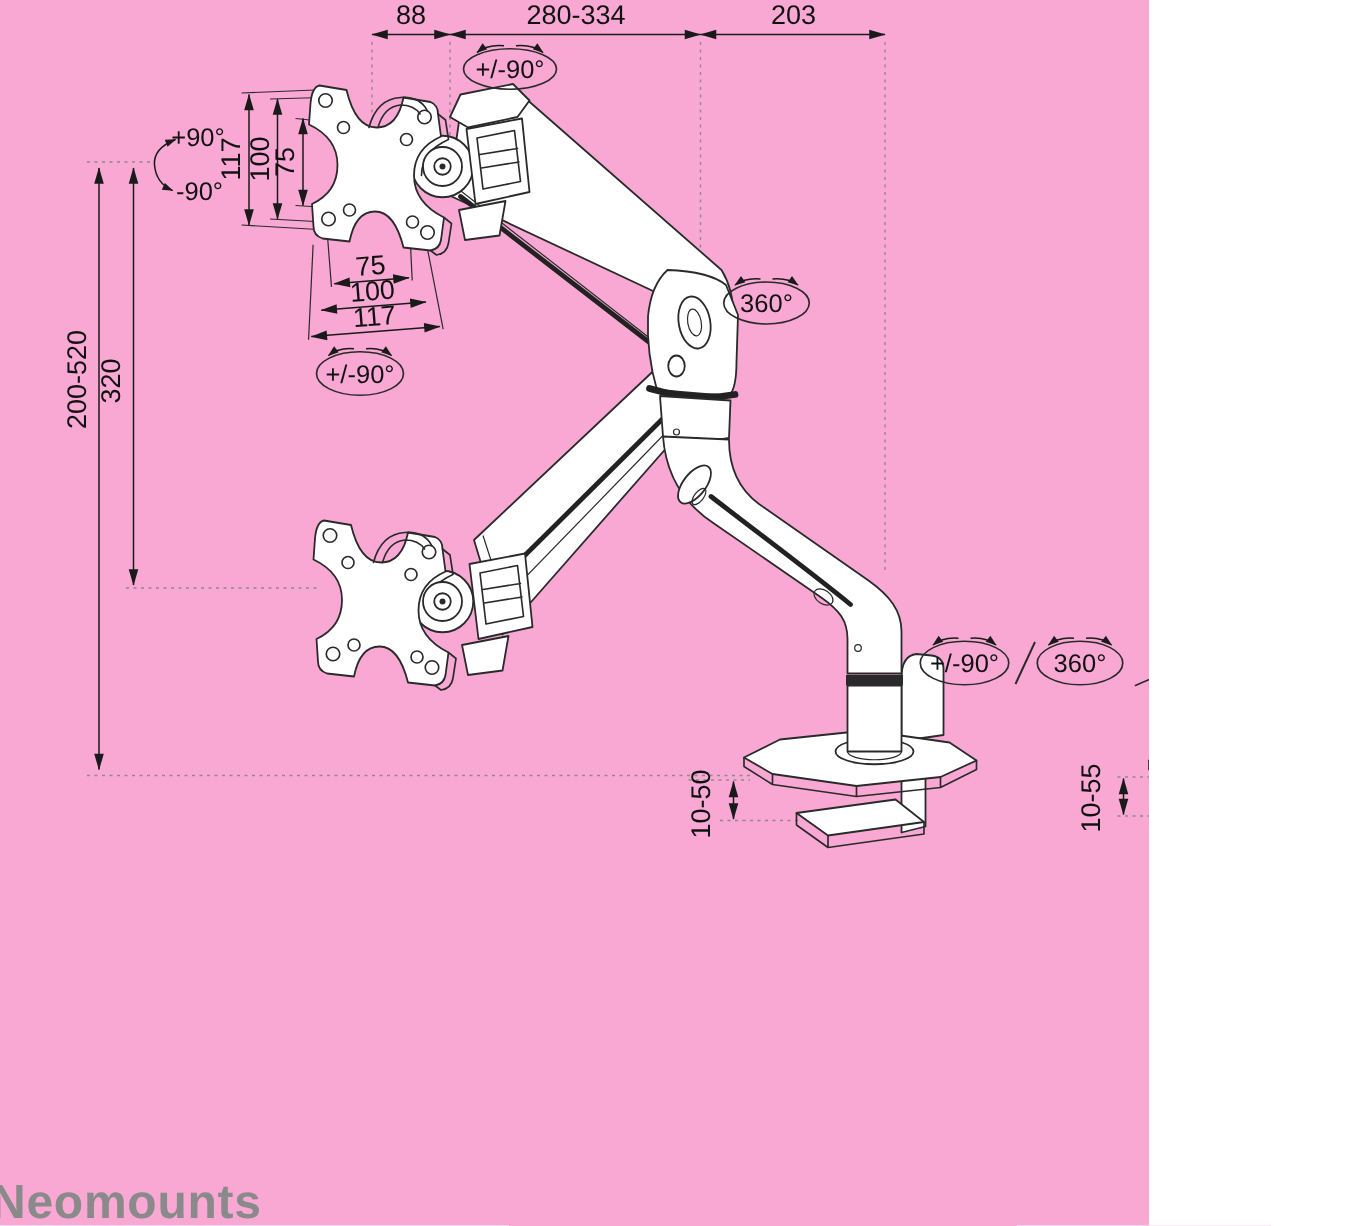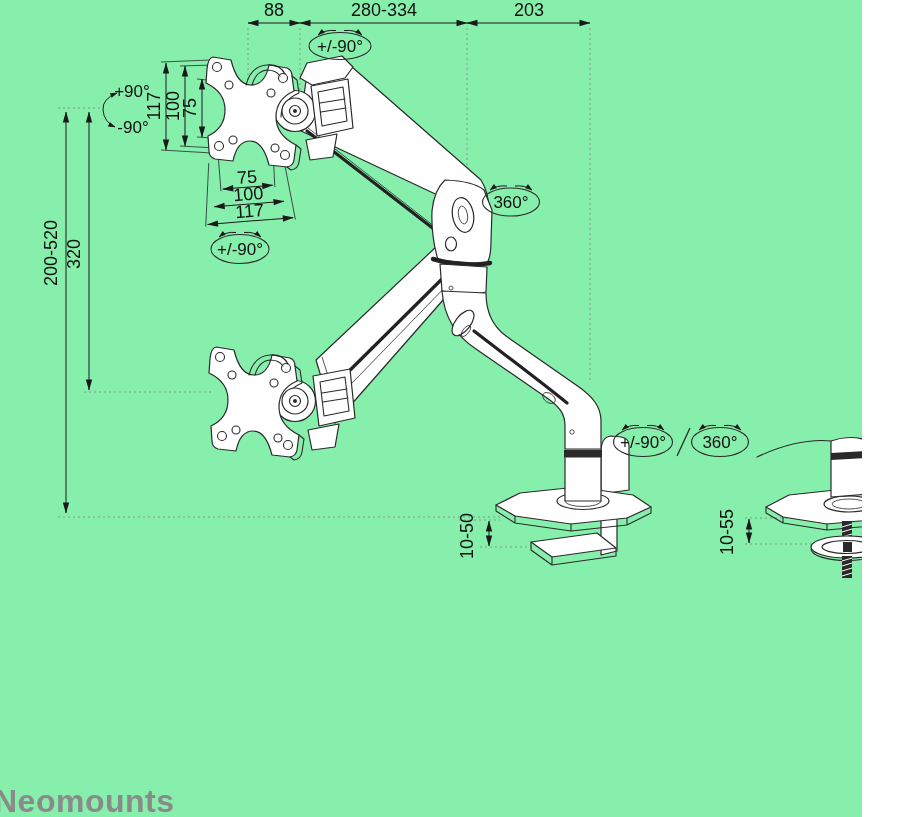--- a/index.html
+++ b/index.html
@@ -1,16 +1,16 @@
 <!DOCTYPE html>
 <html><head>
 <meta charset="utf-8">
 <style>
   html,body { margin:0; padding:0; background:#ffffff; }
-  .stage { position:relative; width:862px; height:817px; background:#86efac; overflow:hidden; }
+  .stage { position:relative; width:766px; height:817px; background:#f9a8d4; overflow:hidden; }
   svg { display:block; }
   text { font-family:"Liberation Sans", sans-serif; }
   .dimtxt { font-size:18px; fill:#111; }
   .rottxt { font-size:17px; fill:#111; }
   .logo   { font-size:32px; font-weight:bold; fill:#8a8a8a; letter-spacing:0.5px; }
   .draw   { stroke:#2a2a2a; stroke-width:1.2; fill:#ffffff; stroke-linejoin:round; stroke-linecap:round; }
   .drawnf { stroke:#2a2a2a; stroke-width:1.1; fill:none; stroke-linejoin:round; stroke-linecap:round; }
   .thin   { stroke:#2a2a2a; stroke-width:0.8; fill:none; }
   .stripe { stroke:#222; stroke-width:3.2; fill:none; stroke-linecap:round; }
   .dark   { fill:#2a2a2a; stroke:none; }

